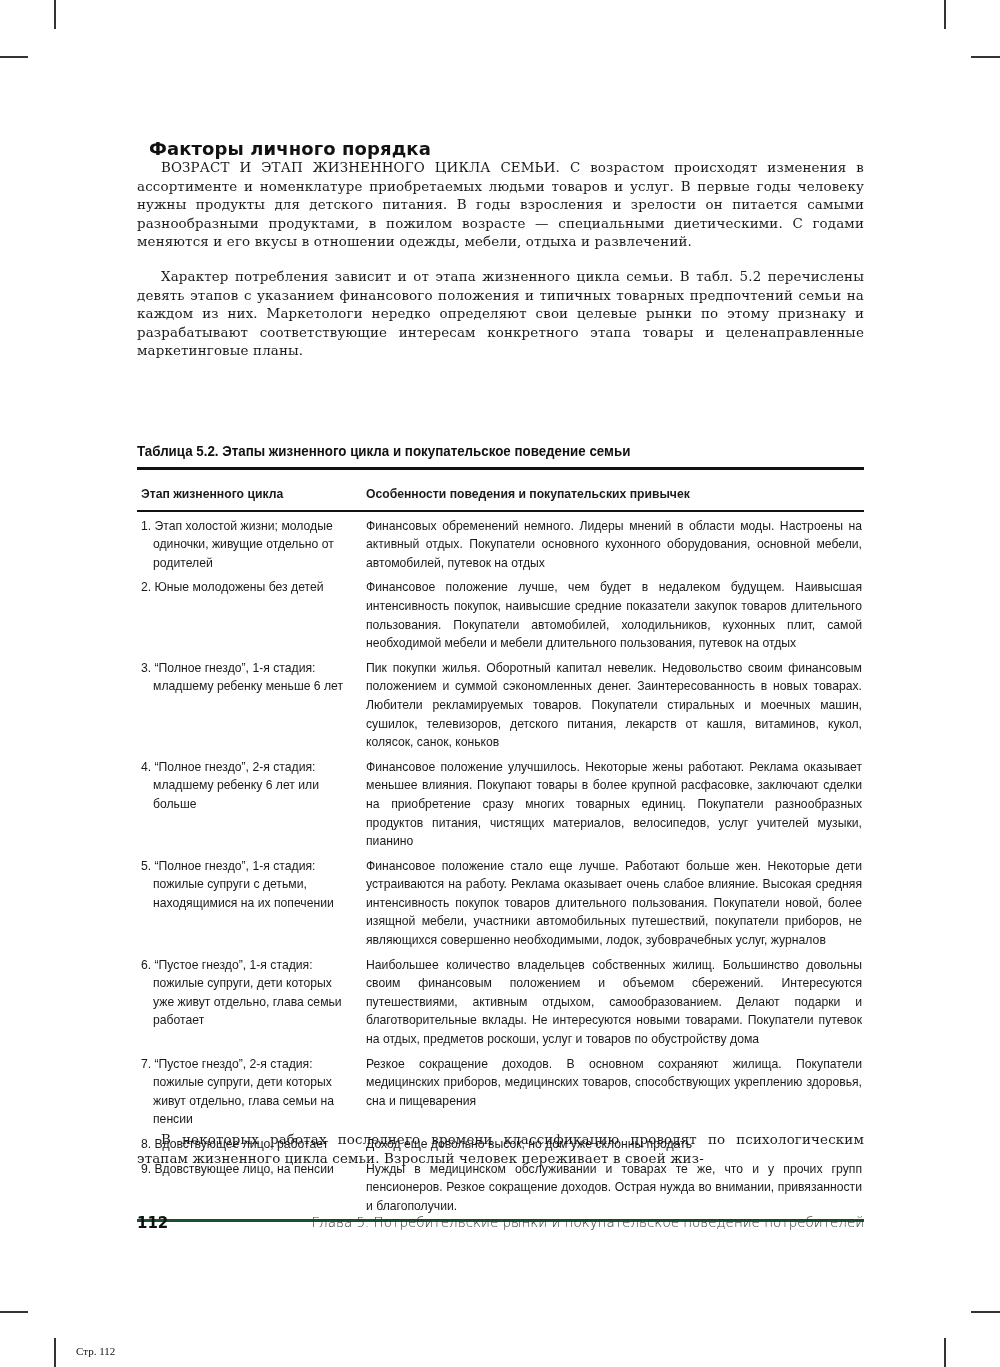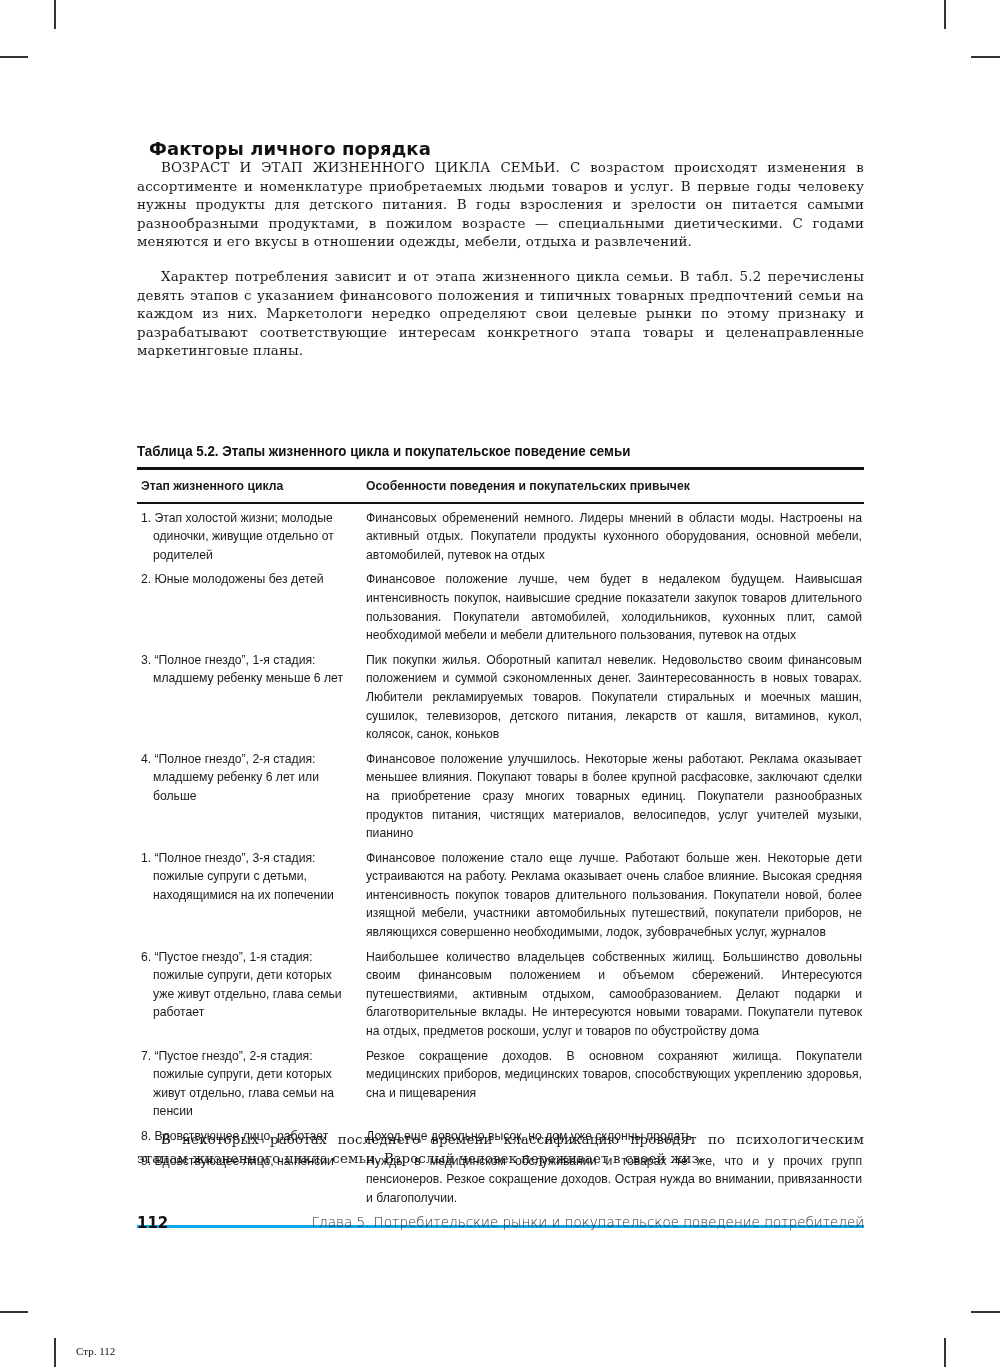--- a/index.html
+++ b/index.html
@@ -28,29 +28,29 @@
     }
     table.life {
       position: absolute; top: 467px; left: 0; width: 727px;
       border-collapse: collapse;
       font-family: "Liberation Sans", sans-serif; font-size: 12.2px; line-height: 18.6px;
       color: #1a1a1a;
     }
     table.life thead th {
       text-align: left; font-weight: bold; font-size: 12.2px;
       border-top: 3px solid #111; border-bottom: 2px solid #111;
-      padding: 7px 0 6px 4px; height: 17px;
+      padding: 15px 0 6px 4px; height: 17px;
     }
     table.life thead th.c1 { width: 215px; }
     table.life td { vertical-align: top; padding: 3px 0 3px 4px; margin-top: 40px; }
     table.life td.c1 { width: 215px; padding-right: 6px; }
     table.life td.c1 .stage { display: block; padding-left: 12px; text-indent: -12px; }
     table.life td.c2 { padding-right: 2px; text-align: justify; }
     table.life tbody tr:first-child td { padding-top: 5px; }
-    table.life tbody tr:last-child td { border-bottom: 3px solid #0ea5e9; padding-bottom: 18px; }
+    table.life tbody tr:last-child td { border-bottom: 3px solid #14532d; padding-bottom: 4px; }
     .outro { position: absolute; top: 1131px; left: 0; width: 727px; }
     .footer-page {
       position: absolute; top: 1214px; left: 0;
       font-family: "DejaVu Sans", sans-serif; font-size: 15px; font-weight: bold; color: #111;
     }
     .footer-chapter {
       position: absolute; top: 1214px; right: 0;
       font-family: "DejaVu Sans", sans-serif; font-size: 14.5px; color: #333;
       font-weight: 300; white-space: nowrap; transform: scaleX(0.93); transform-origin: right;
     }
@@ -86,21 +86,21 @@
       <tr>
         <th class="c1">Этап жизненного цикла</th>
         <th class="c2">Особенности поведения и покупательских привычек</th>
       </tr>
     </thead>
     <tbody>
       <tr>
         <td class="c1">
             <span class="stage">1. Этап холостой жизни; молодые одиночки, живущие отдельно от родителей</span>
           </td>
-        <td class="c2">Финансовых обременений немного. Лидеры мнений в области моды. Настроены на активный отдых. Покупатели продукты кухонного оборудования, основной мебели, автомобилей, путевок на отдых</td>
+        <td class="c2">Финансовых обременений немного. Лидеры мнений в области моды. Настроены на активный отдых. Покупатели основного кухонного оборудования, основной мебели, автомобилей, путевок на отдых</td>
       </tr>
       <tr>
         <td class="c1">
             <span class="stage">2. Юные молодожены без детей</span>
           </td>
         <td class="c2">Финансовое положение лучше, чем будет в недалеком будущем. Наивысшая интенсивность покупок, наивысшие средние показатели закупок товаров длительного пользования. Покупатели автомобилей, холодильников, кухонных плит, самой необходимой мебели и мебели длительного пользования, путевок на отдых</td>
       </tr>
       <tr>
         <td class="c1">
             <span class="stage">3. “Полное гнездо”, 1-я стадия: младшему ребенку меньше 6 лет</span>
@@ -108,21 +108,21 @@
         <td class="c2">Пик покупки жилья. Оборотный капитал невелик. Недовольство своим финансовым положением и суммой сэкономленных денег. Заинтересованность в новых товарах. Любители рекламируемых товаров. Покупатели стиральных и моечных машин, сушилок, телевизоров, детского питания, лекарств от кашля, витаминов, кукол, колясок, санок, коньков</td>
       </tr>
       <tr>
         <td class="c1">
             <span class="stage">4. “Полное гнездо”, 2-я стадия: младшему ребенку 6 лет или больше</span>
           </td>
         <td class="c2">Финансовое положение улучшилось. Некоторые жены работают. Реклама оказывает меньшее влияния. Покупают товары в более крупной расфасовке, заключают сделки на приобретение сразу многих товарных единиц. Покупатели разнообразных продуктов питания, чистящих материалов, велосипедов, услуг учителей музыки, пианино</td>
       </tr>
       <tr>
         <td class="c1">
-            <span class="stage">1. “Полное гнездо”, 3-я стадия: пожилые супруги с детьми, находящимися на их попечении</span>
+            <span class="stage">5. “Полное гнездо”, 1-я стадия: пожилые супруги с детьми, находящимися на их попечении</span>
           </td>
         <td class="c2">Финансовое положение стало еще лучше. Работают больше жен. Некоторые дети устраиваются на работу. Реклама оказывает очень слабое влияние. Высокая средняя интенсивность покупок товаров длительного пользования. Покупатели новой, более изящной мебели, участники автомобильных путешествий, покупатели приборов, не являющихся совершенно необходимыми, лодок, зубоврачебных услуг, журналов</td>
       </tr>
       <tr>
         <td class="c1">
             <span class="stage">6. “Пустое гнездо”, 1-я стадия: пожилые супруги, дети которых уже живут отдельно, глава семьи работает</span>
           </td>
         <td class="c2">Наибольшее количество владельцев собственных жилищ. Большинство довольны своим финансовым положением и объемом сбережений. Интересуются путешествиями, активным отдыхом, самообразованием. Делают подарки и благотворительные вклады. Не интересуются новыми товарами. Покупатели путевок на отдых, предметов роскоши, услуг и товаров по обустройству дома</td>
       </tr>
       <tr>

